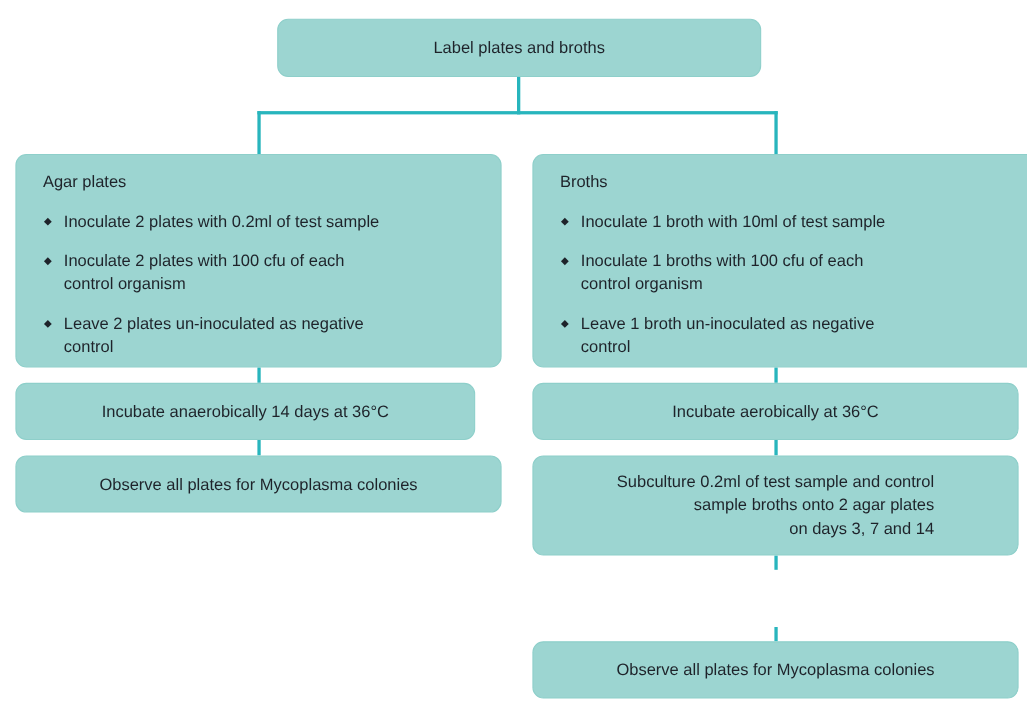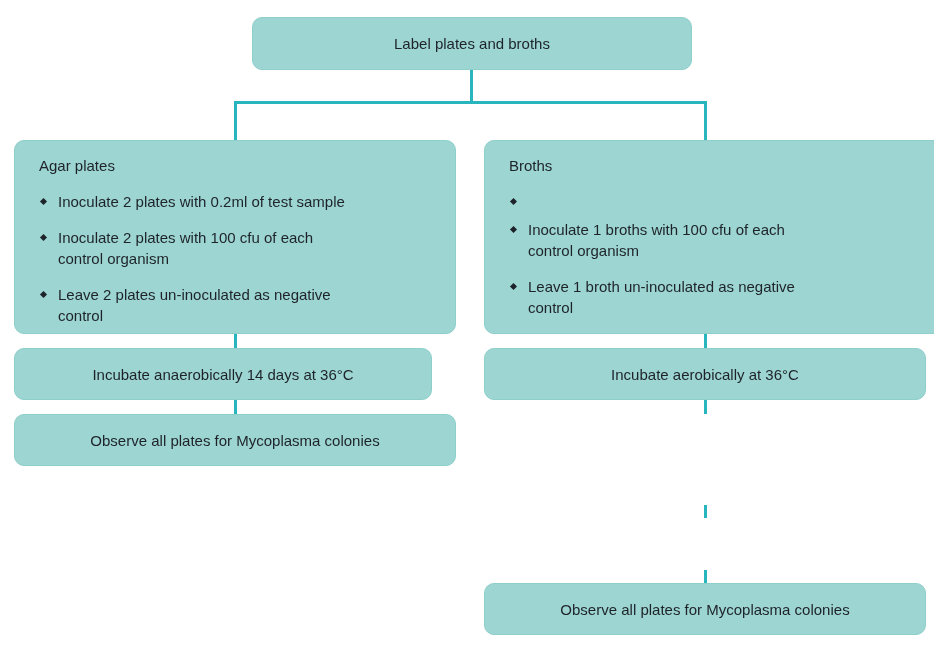--- a/index.html
+++ b/index.html
@@ -125,32 +125,36 @@
   </div>
 
   <div class="node center n-agar-s1">Incubate anaerobically 14 days at 36°C</div>
 
   <div class="node center n-agar-s2">Observe all plates for Mycoplasma colonies</div>
 
   <div class="node list n-broths">
     <div class="list-title">Broths</div>
     <div class="bullet-item">
       <span class="diamond"></span>
+      <span class="bullet-text">Inoculate 1 broth with 10ml of test sample</span>
     </div>
     <div class="bullet-item">
       <span class="diamond"></span>
       <span class="bullet-text">Inoculate 1 broths with 100 cfu of each
 control organism</span>
     </div>
     <div class="bullet-item">
       <span class="diamond"></span>
       <span class="bullet-text">Leave 1 broth un-inoculated as negative
 control</span>
     </div>
   </div>
 
   <div class="node center n-broths-s1">Incubate aerobically at 36°C</div>
 
+  <div class="node center n-broths-s2">Subculture 0.2ml of test sample and control
+sample broths onto 2 agar plates
+on days 3, 7 and 14</div>
 
 
   <div class="node center n-broths-s4">Observe all plates for Mycoplasma colonies</div>
 
 </div>
 
 </body></html>

